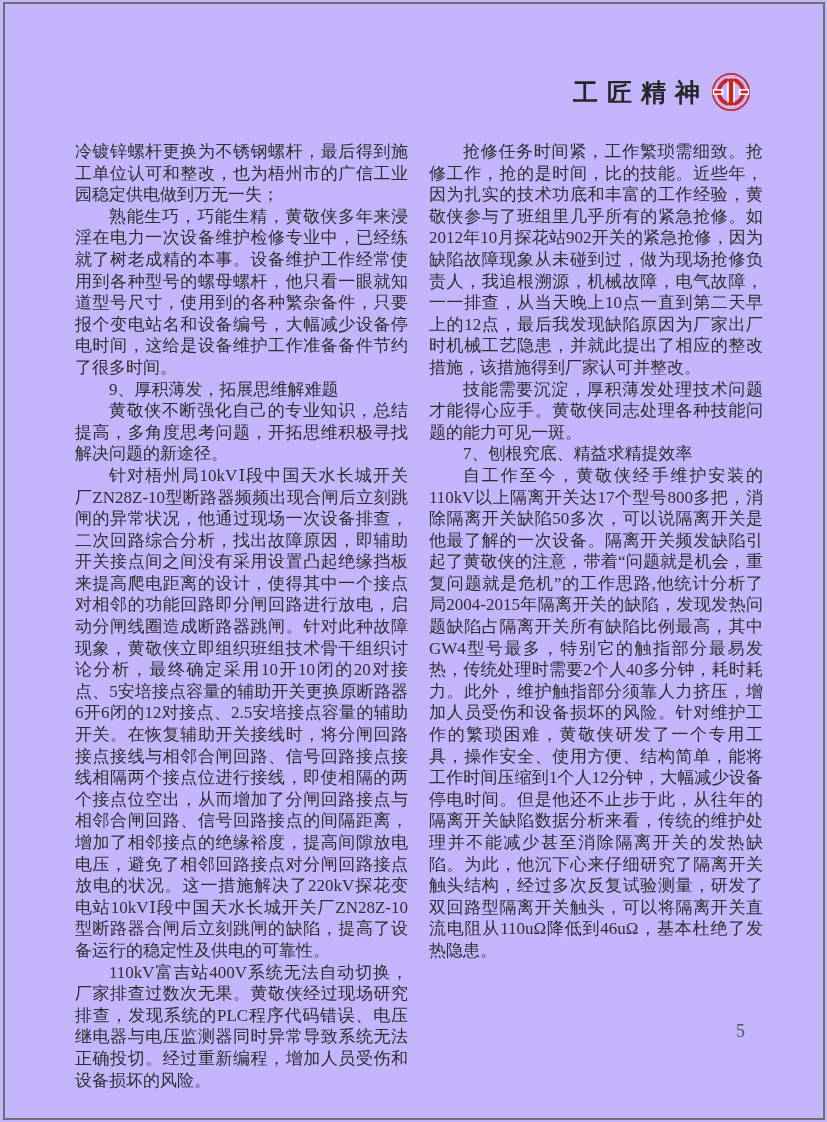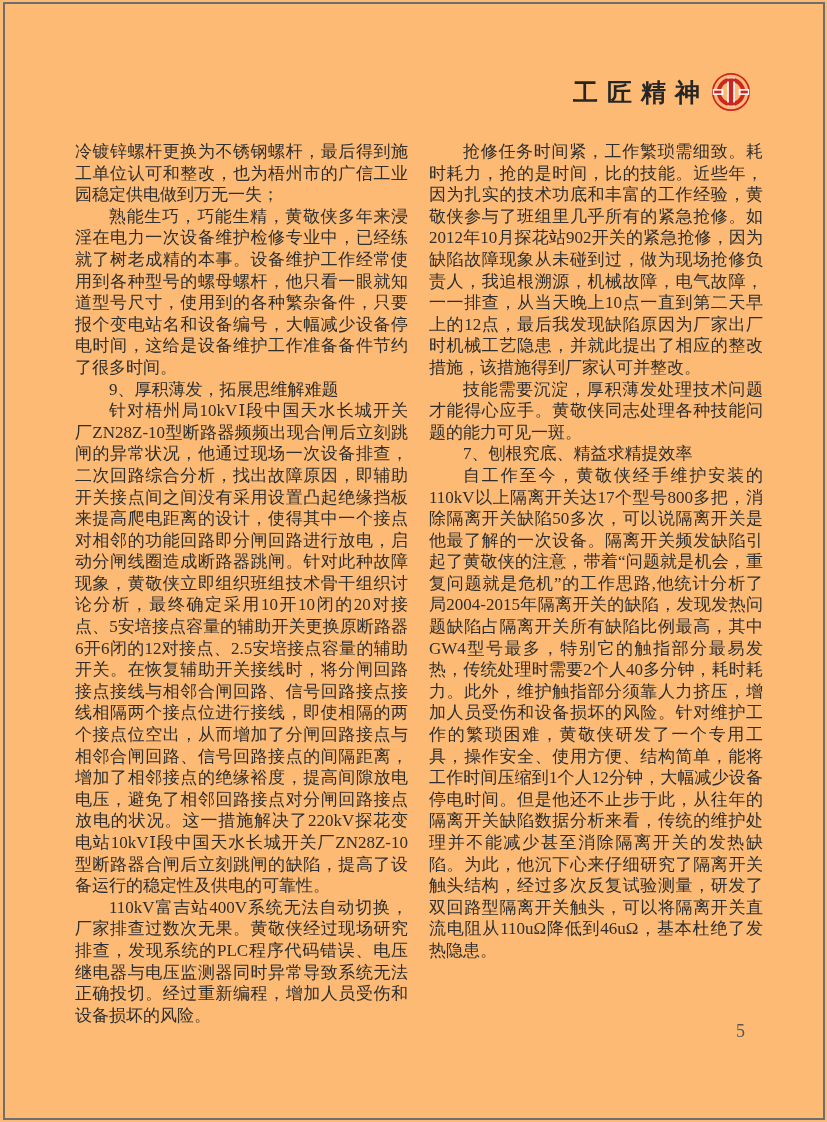--- a/index.html
+++ b/index.html
@@ -4,21 +4,21 @@
 <style>
   html, body {
     margin: 0;
     padding: 0;
     background: #ffffff;
   }
   .page {
     position: relative;
     width: 827px;
     height: 1122px;
-    background: #fdba74;
+    background: #c4b5fd;
     overflow: hidden;
     font-family: "Liberation Serif", "DejaVu Serif", serif;
     color: #2e2e2e;
   }
   .frame {
     position: absolute;
     top: 2px; left: 3px; right: 2px; bottom: 2px;
     border: 2px solid #6e6e6e;
     pointer-events: none;
   }
@@ -92,25 +92,26 @@
         <rect x="15.4" y="30.5" width="9.2" height="2.9" fill="#c92723"></rect>
       </svg>
     </span>
   </header>
 
   <main class="columns">
     <section class="col col-left">
         <p class="para no-indent">冷镀锌螺杆更换为不锈钢螺杆，最后得到施工单位认可和整改，也为梧州市的广信工业园稳定供电做到万无一失；</p>
         <p class="para">熟能生巧，巧能生精，黄敬侠多年来浸淫在电力一次设备维护检修专业中，已经练就了树老成精的本事。设备维护工作经常使用到各种型号的螺母螺杆，他只看一眼就知道型号尺寸，使用到的各种繁杂备件，只要报个变电站名和设备编号，大幅减少设备停电时间，这给是设备维护工作准备备件节约了很多时间。</p>
         <p class="para">9、厚积薄发，拓展思维解难题</p>
+        <p class="para">黄敬侠不断强化自己的专业知识，总结提高，多角度思考问题，开拓思维积极寻找解决问题的新途径。</p>
         <p class="para">针对梧州局10kVⅠ段中国天水长城开关厂ZN28Z-10型断路器频频出现合闸后立刻跳闸的异常状况，他通过现场一次设备排查，二次回路综合分析，找出故障原因，即辅助开关接点间之间没有采用设置凸起绝缘挡板来提高爬电距离的设计，使得其中一个接点对相邻的功能回路即分闸回路进行放电，启动分闸线圈造成断路器跳闸。针对此种故障现象，黄敬侠立即组织班组技术骨干组织讨论分析，最终确定采用10开10闭的20对接点、5安培接点容量的辅助开关更换原断路器6开6闭的12对接点、2.5安培接点容量的辅助开关。在恢复辅助开关接线时，将分闸回路接点接线与相邻合闸回路、信号回路接点接线相隔两个接点位进行接线，即使相隔的两个接点位空出，从而增加了分闸回路接点与相邻合闸回路、信号回路接点的间隔距离，增加了相邻接点的绝缘裕度，提高间隙放电电压，避免了相邻回路接点对分闸回路接点放电的状况。这一措施解决了220kV探花变电站10kVⅠ段中国天水长城开关厂ZN28Z-10型断路器合闸后立刻跳闸的缺陷，提高了设备运行的稳定性及供电的可靠性。</p>
         <p class="para">110kV富吉站400V系统无法自动切换，厂家排查过数次无果。黄敬侠经过现场研究排查，发现系统的PLC程序代码错误、电压继电器与电压监测器同时异常导致系统无法正确投切。经过重新编程，增加人员受伤和设备损坏的风险。</p>
       </section>
     <section class="col col-right">
-        <p class="para">抢修任务时间紧，工作繁琐需细致。耗时耗力，抢的是时间，比的技能。近些年，因为扎实的技术功底和丰富的工作经验，黄敬侠参与了班组里几乎所有的紧急抢修。如2012年10月探花站902开关的紧急抢修，因为缺陷故障现象从未碰到过，做为现场抢修负责人，我追根溯源，机械故障，电气故障，一一排查，从当天晚上10点一直到第二天早上的12点，最后我发现缺陷原因为厂家出厂时机械工艺隐患，并就此提出了相应的整改措施，该措施得到厂家认可并整改。</p>
+        <p class="para">抢修任务时间紧，工作繁琐需细致。抢修工作，抢的是时间，比的技能。近些年，因为扎实的技术功底和丰富的工作经验，黄敬侠参与了班组里几乎所有的紧急抢修。如2012年10月探花站902开关的紧急抢修，因为缺陷故障现象从未碰到过，做为现场抢修负责人，我追根溯源，机械故障，电气故障，一一排查，从当天晚上10点一直到第二天早上的12点，最后我发现缺陷原因为厂家出厂时机械工艺隐患，并就此提出了相应的整改措施，该措施得到厂家认可并整改。</p>
         <p class="para">技能需要沉淀，厚积薄发处理技术问题才能得心应手。黄敬侠同志处理各种技能问题的能力可见一斑。</p>
         <p class="para">7、刨根究底、精益求精提效率</p>
         <p class="para">自工作至今，黄敬侠经手维护安装的110kV以上隔离开关达17个型号800多把，消除隔离开关缺陷50多次，可以说隔离开关是他最了解的一次设备。隔离开关频发缺陷引起了黄敬侠的注意，带着“问题就是机会，重复问题就是危机”的工作思路,他统计分析了局2004-2015年隔离开关的缺陷，发现发热问题缺陷占隔离开关所有缺陷比例最高，其中GW4型号最多，特别它的触指部分最易发热，传统处理时需要2个人40多分钟，耗时耗力。此外，维护触指部分须靠人力挤压，增加人员受伤和设备损坏的风险。针对维护工作的繁琐困难，黄敬侠研发了一个专用工具，操作安全、使用方便、结构简单，能将工作时间压缩到1个人12分钟，大幅减少设备停电时间。但是他还不止步于此，从往年的隔离开关缺陷数据分析来看，传统的维护处理并不能减少甚至消除隔离开关的发热缺陷。为此，他沉下心来仔细研究了隔离开关触头结构，经过多次反复试验测量，研发了双回路型隔离开关触头，可以将隔离开关直流电阻从110uΩ降低到46uΩ，基本杜绝了发热隐患。</p>
       </section>
   </main>
 
   <div class="page-number">5</div>
 </div>
 
 </body></html>

